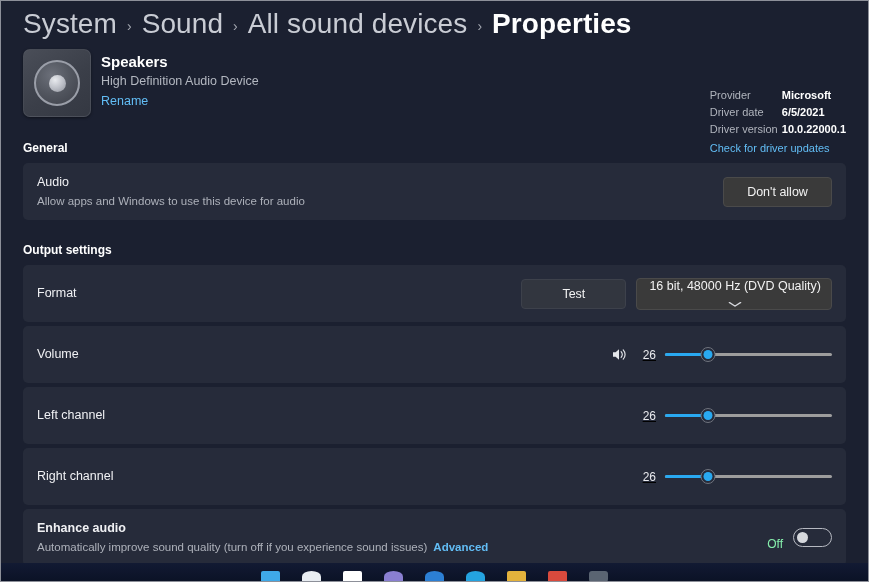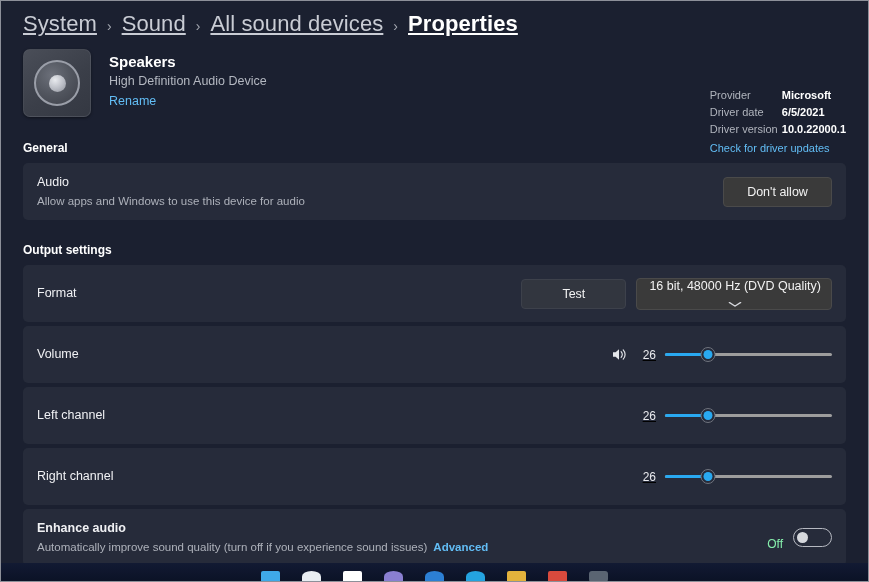--- a/index.html
+++ b/index.html
@@ -27,25 +27,24 @@
   
   .breadcrumb {
     display: flex;
     align-items: center;
     gap: 10px;
     padding: 10px 0 0 22px;
     height: 36px;
     box-sizing: border-box;
   }
   .crumb {
-    font-size: 22px;
+    font-size: 28px;
     color: #c9ccd4;
     letter-spacing: .1px;
     white-space: nowrap;
-    text-decoration: underline;
   }
   .crumb.current {
     color: #ffffff;
     font-weight: bold;
   }
   .crumb-sep {
     font-size: 14px;
     color: #a3a7b0;
     padding-top: 3px;
   }
@@ -82,21 +81,21 @@
     justify-content: center;
     box-sizing: border-box;
   }
   .cone-inner {
     width: 17px;
     height: 17px;
     border-radius: 50%;
     background: radial-gradient(circle at 36% 30%, #e8eaee 0%, #b9bcc4 55%, #8d9099 100%);
   }
   .device-meta {
-    margin-left: 18px;
+    margin-left: 10px;
     padding-top: 3px;
   }
   .device-name {
     font-size: 15px;
     font-weight: bold;
     color: #ffffff;
     line-height: 19px;
   }
   .device-sub {
     font-size: 12.5px;

